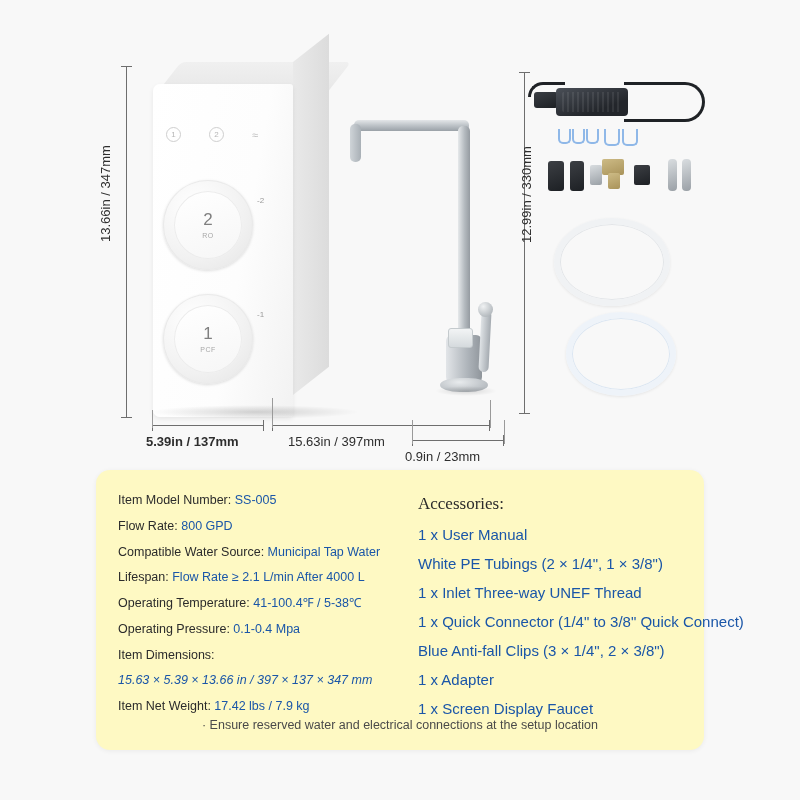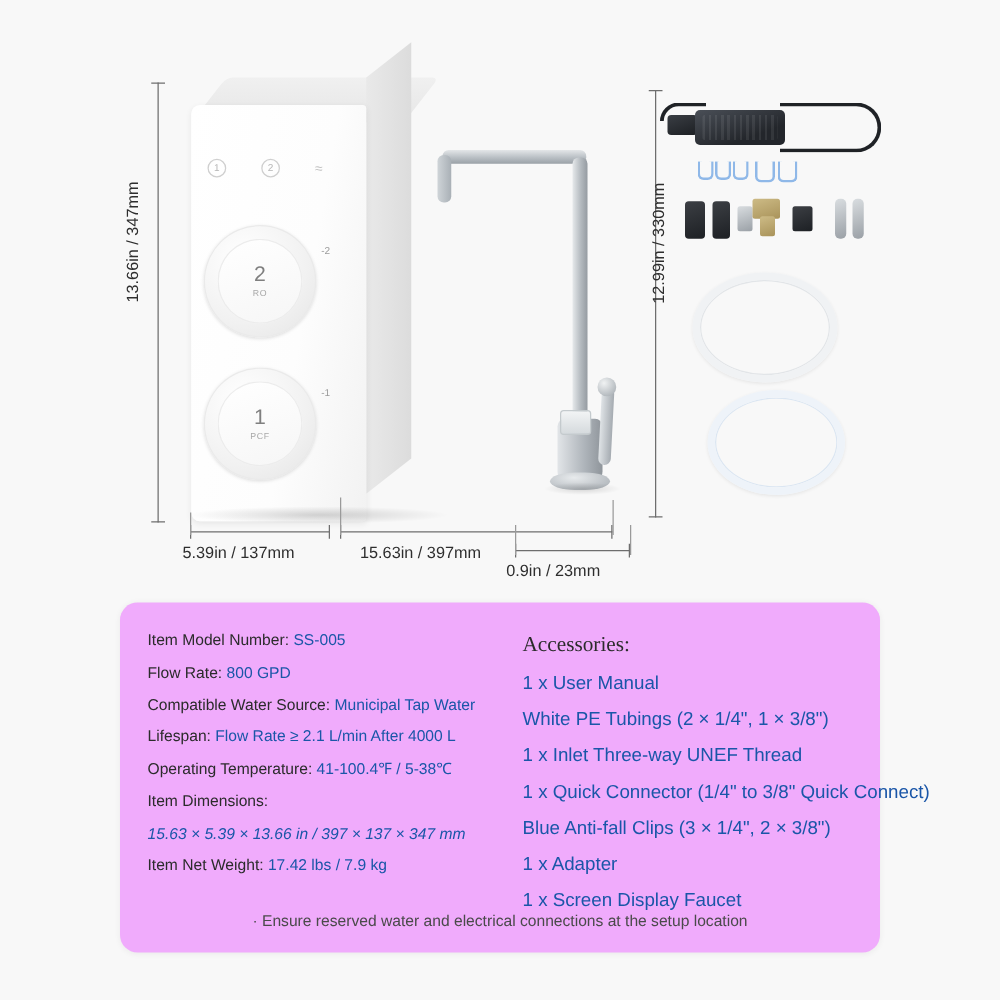--- a/index.html
+++ b/index.html
@@ -402,40 +402,40 @@
   }
   .dim-h::before { left: 0; }
   .dim-h::after { right: 0; }
   .dim-h-label {
     position: absolute;
     font-size: 13px;
     color: #2e2e2e;
     white-space: nowrap;
   }
   .dim-w1 { left: 152px; top: 425px; width: 112px; }
-  .dim-w1-label { left: 146px; top: 434px; }
+  .dim-w1-label { left: 146px; top: 434px; font-weight: bold; }
   .dim-w2 { left: 272px; top: 425px; width: 218px; }
   .dim-w2-label { left: 288px; top: 434px; }
   .dim-w3 { left: 412px; top: 440px; width: 92px; }
   .dim-w3-label { left: 405px; top: 449px; }
 
   .tick {
     position: absolute;
     width: 1px;
     background: #9a9a9a;
   }
 
   
   .card {
     position: absolute;
     left: 96px;
-    top: 482px;
+    top: 470px;
     width: 608px;
     height: 280px;
-    background: #f0abfc;
+    background: #fef9c3;
     border-radius: 14px;
     box-shadow: 0 1px 5px rgba(0,0,0,0.06);
   }
   .card-cols {
     display: flex;
     padding: 24px 0 0 22px;
   }
   .col-left { width: 300px; }
   .col-right { width: 280px; }
   .spec-row {
@@ -594,20 +594,24 @@
         <div class="spec-row">
           <span>Lifespan:</span>
           <span class="spec-val">Flow Rate ≥ 2.1 L/min After 4000 L</span>
         </div>
 
         <div class="spec-row">
           <span>Operating Temperature:</span>
           <span class="spec-val">41-100.4℉ / 5-38℃</span>
         </div>
 
+        <div class="spec-row">
+          <span>Operating Pressure:</span>
+          <span class="spec-val">0.1-0.4 Mpa</span>
+        </div>
 
         <div class="spec-row">
           <span>Item Dimensions:</span>
         </div>
 
         <div class="spec-row dim-line-2">15.63 × 5.39 × 13.66 in / 397 × 137 × 347 mm</div>
 
         <div class="spec-row">
           <span>Item Net Weight:</span>
           <span class="spec-val">17.42 lbs / 7.9 kg</span>

